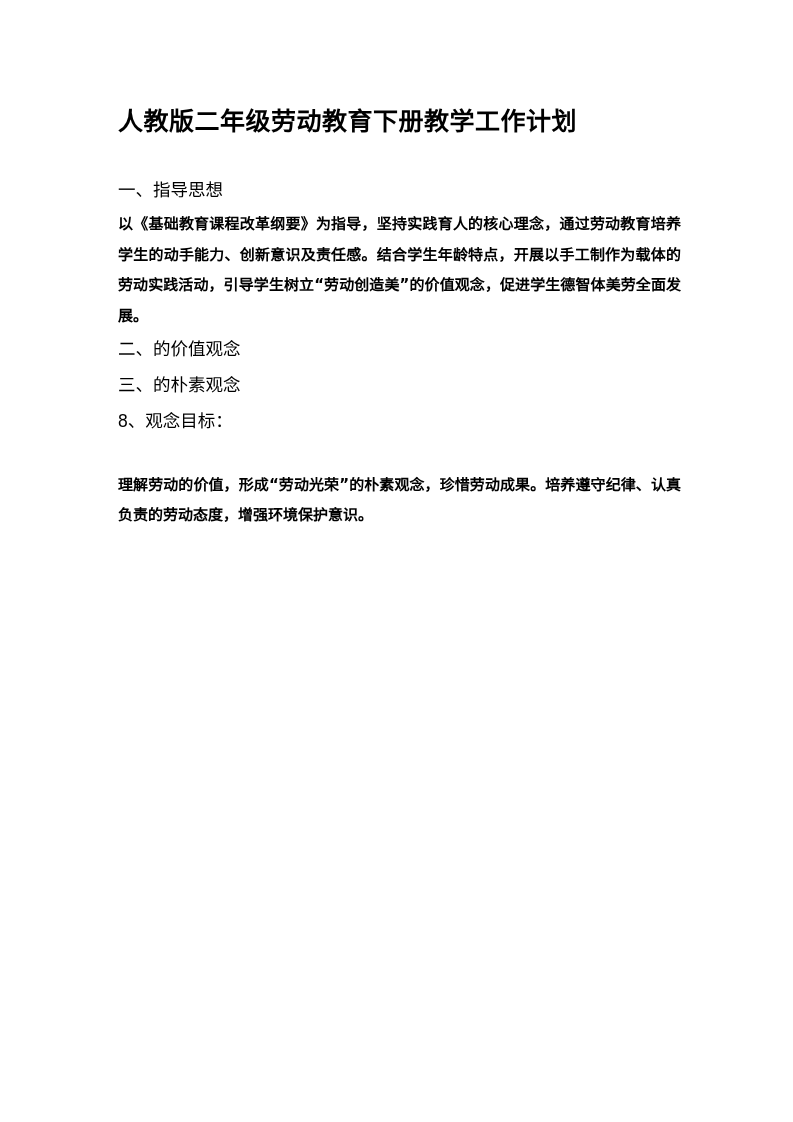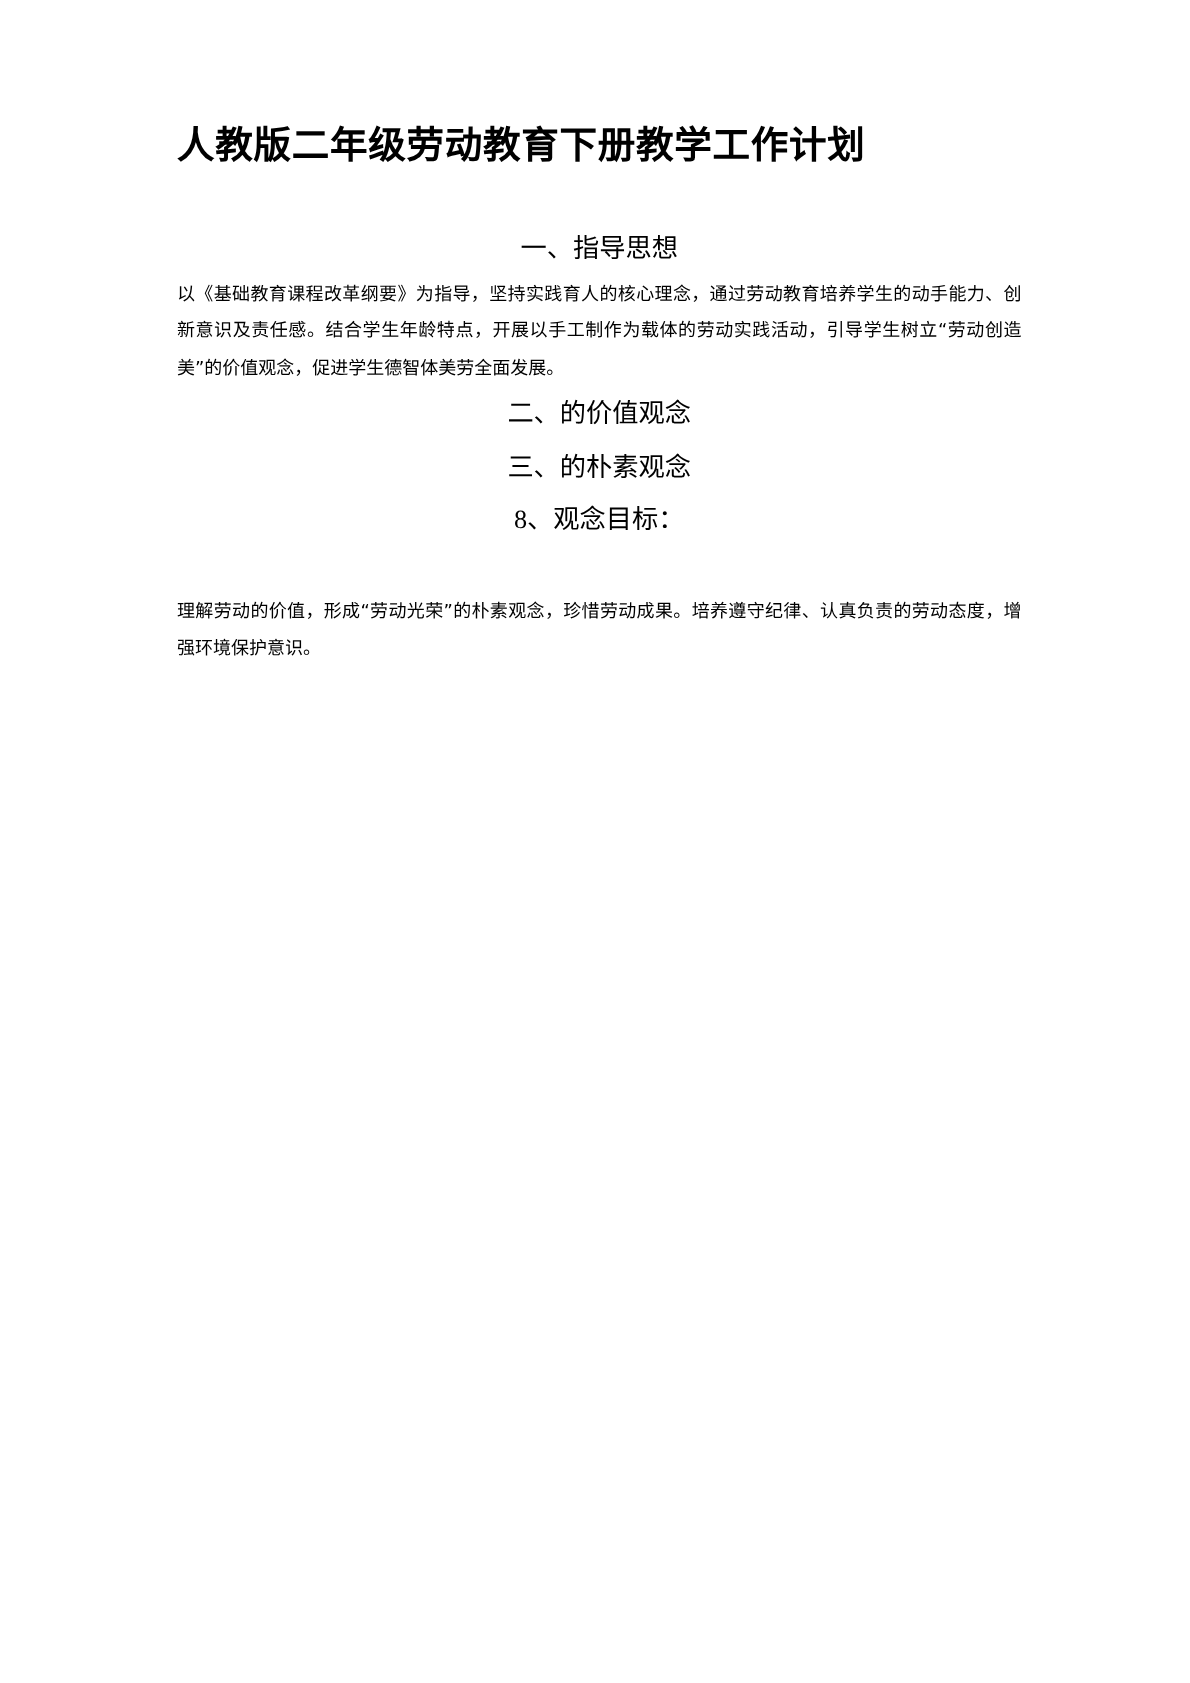--- a/index.html
+++ b/index.html
@@ -12,47 +12,46 @@
     height: 1122px;
     font-family: "Liberation Serif", "DejaVu Serif", serif;
     color: #000000;
     overflow: hidden;
   }
   .page {
     position: relative;
     width: 793px;
     height: 1122px;
     box-sizing: border-box;
-    padding: 79px 112px 60px 118px;
+    padding: 104px 112px 60px 118px;
     background: #ffffff;
   }
   .doc-title {
     font-size: 25px;
     font-weight: bold;
     letter-spacing: 0.5px;
     line-height: 1.4;
     margin: 0 0 34px 0;
     text-align: left;
     font-family: "DejaVu Sans", "Liberation Sans", sans-serif;
   }
   .para {
-    font-size: 12px;
+    font-size: 15px;
     line-height: 2.05;
     margin: 0;
     text-align: justify;
     text-justify: inter-ideograph;
     font-family: "DejaVu Sans", "Liberation Sans", sans-serif;
-    font-weight: 400;
+    font-weight: 700;
   }
   .heading {
     font-size: 17.5px;
     line-height: 2.05;
     margin: 0;
-    font-family: Liberation Serif, serif;
-    text-align: center;
+    font-family: Liberation Sans, sans-serif;
   }
   .spacer {
     height: 30px;
   }
 </style>
 </head>
 <body>
 
 <div class="page">
 

